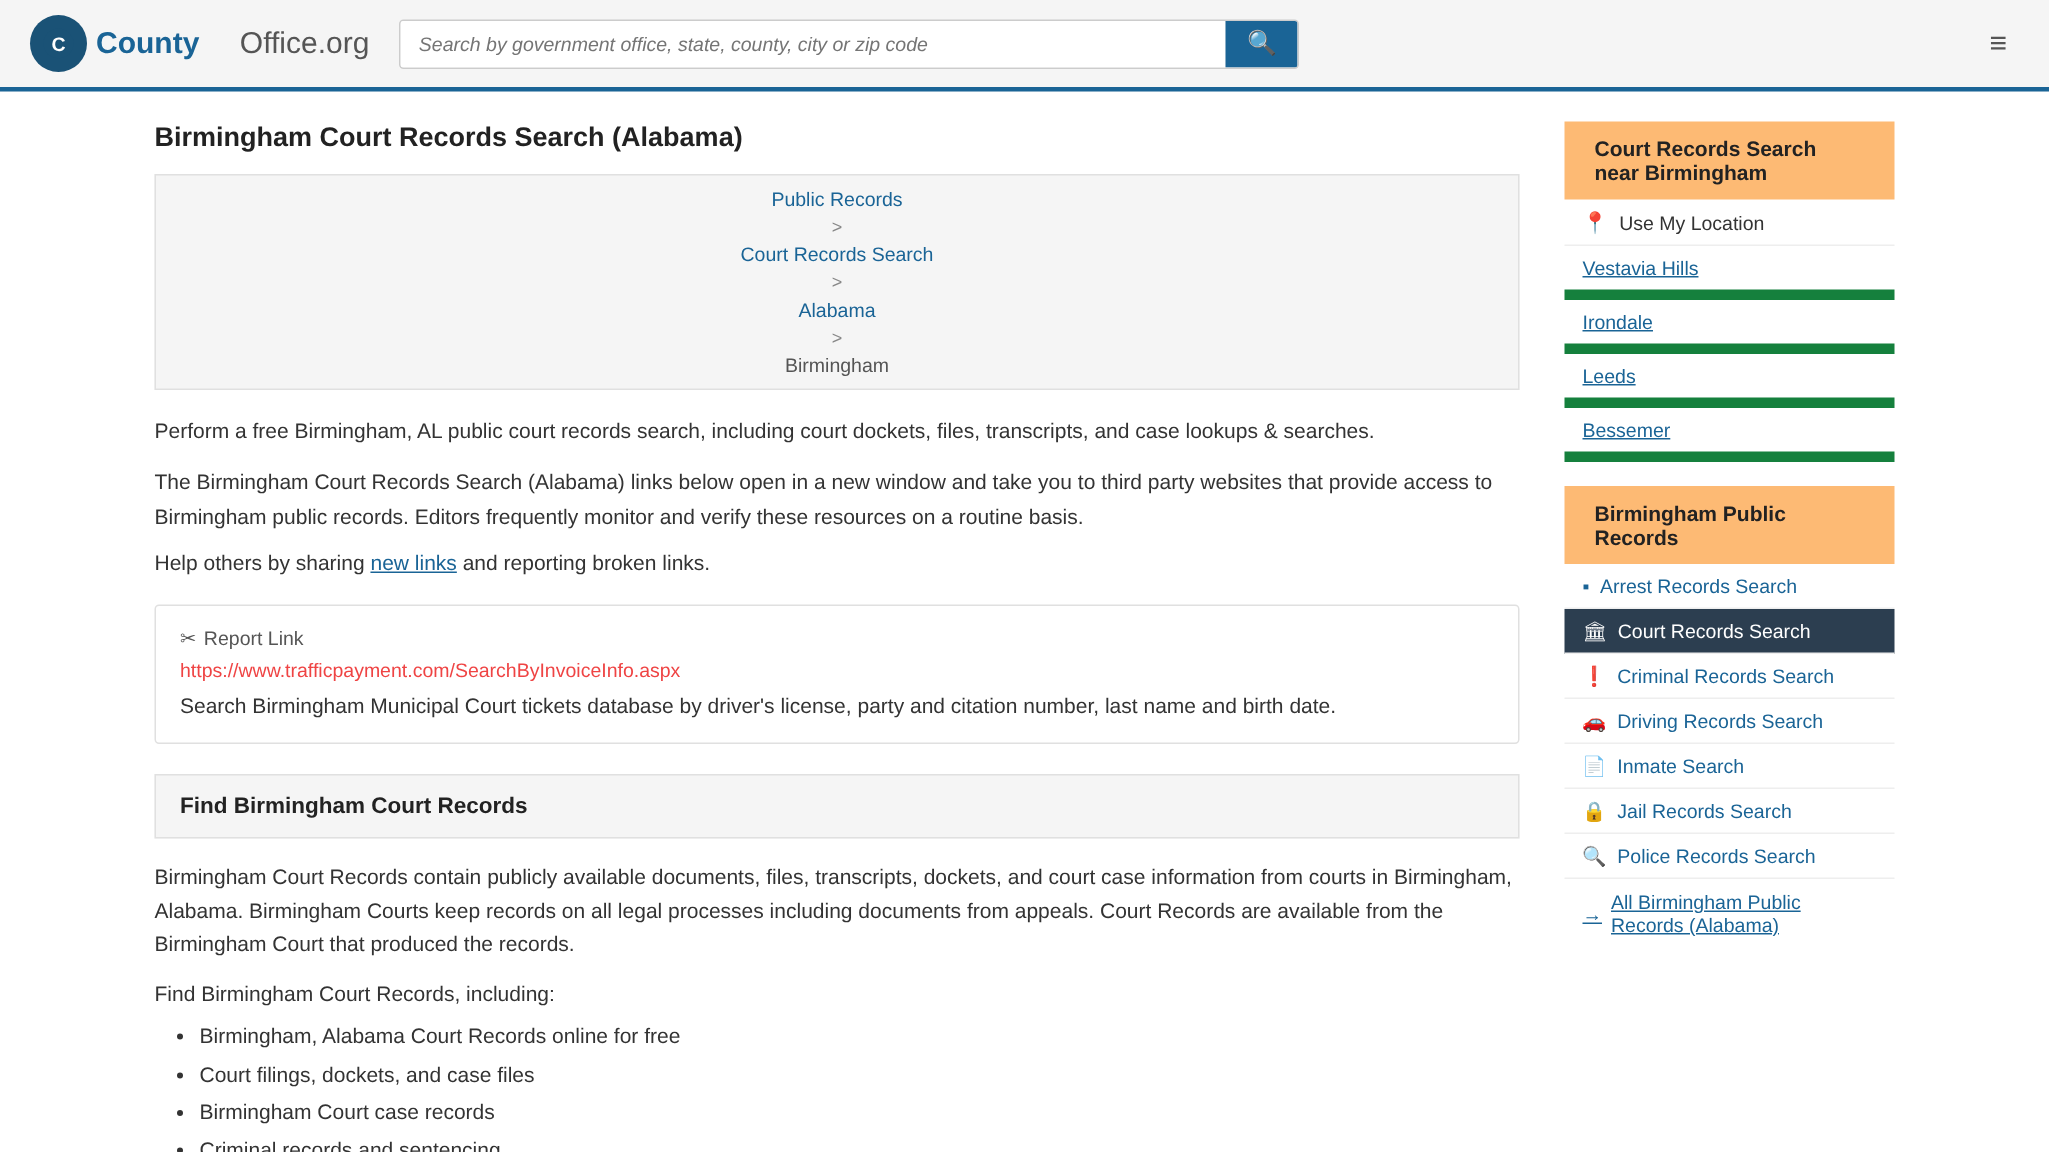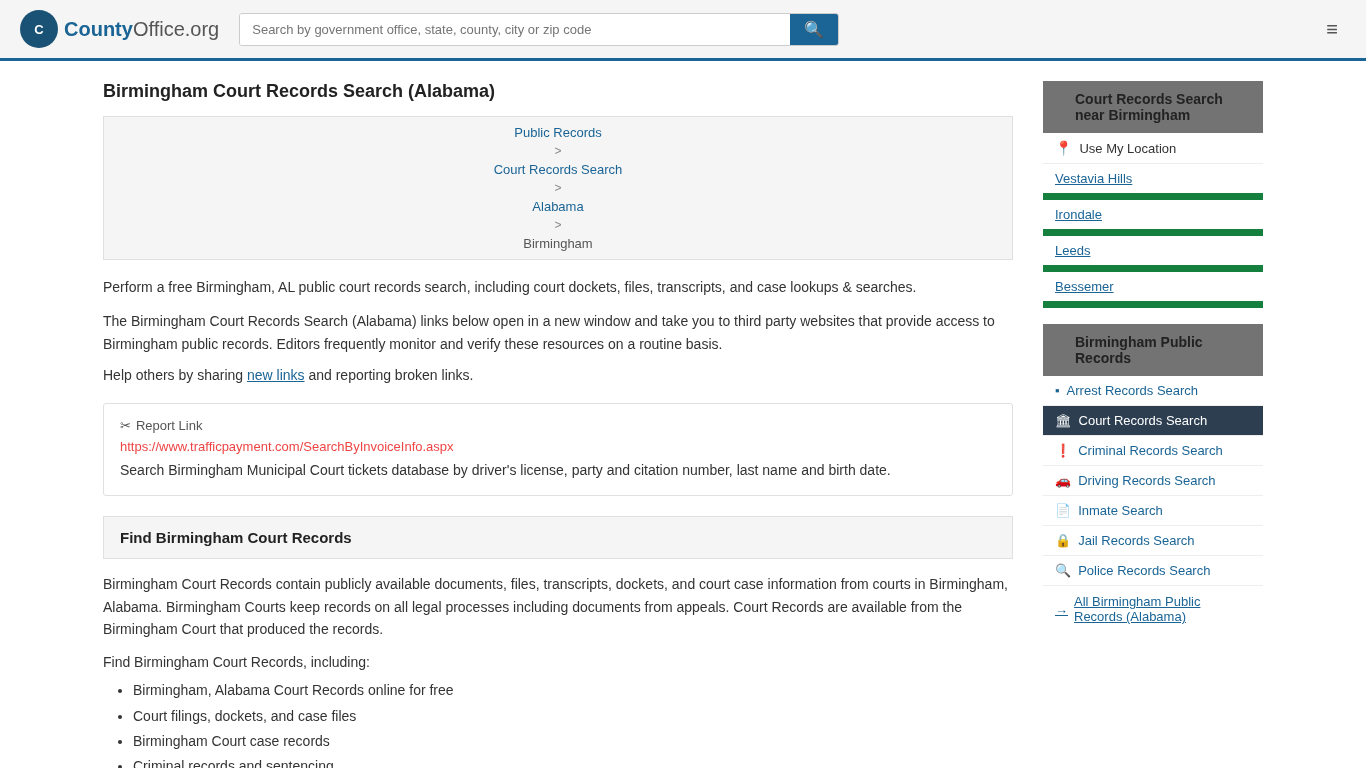--- a/index.html
+++ b/index.html
@@ -48,20 +48,21 @@
       border-radius: 3px;
       overflow: hidden;
     }
     .search-bar-wrap input {
       flex: 1;
       padding: 8px 12px;
       border: none;
       outline: none;
       font-size: 13px;
       color: #999;
+      font-style: italic;
     }
     .search-btn {
       background: #1a6496;
       border: none;
       padding: 0 14px;
       cursor: pointer;
       color: white;
       font-size: 16px;
     }
     .menu-btn {
@@ -205,22 +206,22 @@
     }
     .bullet-list {
       list-style: disc;
       padding-left: 30px;
       font-size: 14px;
       line-height: 1.8;
     }
 
     
     .sidebar-section-title {
-      background: #737373;
-      padding: 10px 32px;
+      background: #fdba74;
+      padding: 10px 20px;
       font-size: 14px;
       font-weight: bold;
       color: #222;
       margin-bottom: 0;
     }
     .sidebar-block {
       margin-bottom: 16px;
     }
     .sidebar-item {
       padding: 7px 12px;
@@ -287,21 +288,21 @@
 
 <header class="header">
   <a class="logo-area" href="#">
     <div class="logo-circle">
       <svg width="24" height="24" viewBox="0 0 24 24" fill="none">
         <circle cx="12" cy="12" r="10" fill="#1a5276"></circle>
         <text x="12" y="17" text-anchor="middle" fill="white" font-size="13" font-weight="bold">C</text>
       </svg>
     </div>
     <span class="logo-text">
-      <span>County</span><span style="font-weight:normal; color:#555;">Office</span><span style="color:#555; font-weight:normal;">.org</span>
+      <span>County</span><span style="font-weight:normal; color:#555;margin-left:27px;">Office</span><span style="color:#555; font-weight:normal;">.org</span>
     </span>
   </a>
 
   <div class="search-bar-wrap">
     <input type="text" placeholder="Search by government office, state, county, city or zip code" style="">
     <button class="search-btn">🔍</button>
   </div>
 
   <div class="header-right">
     <button class="menu-btn">≡</button>

